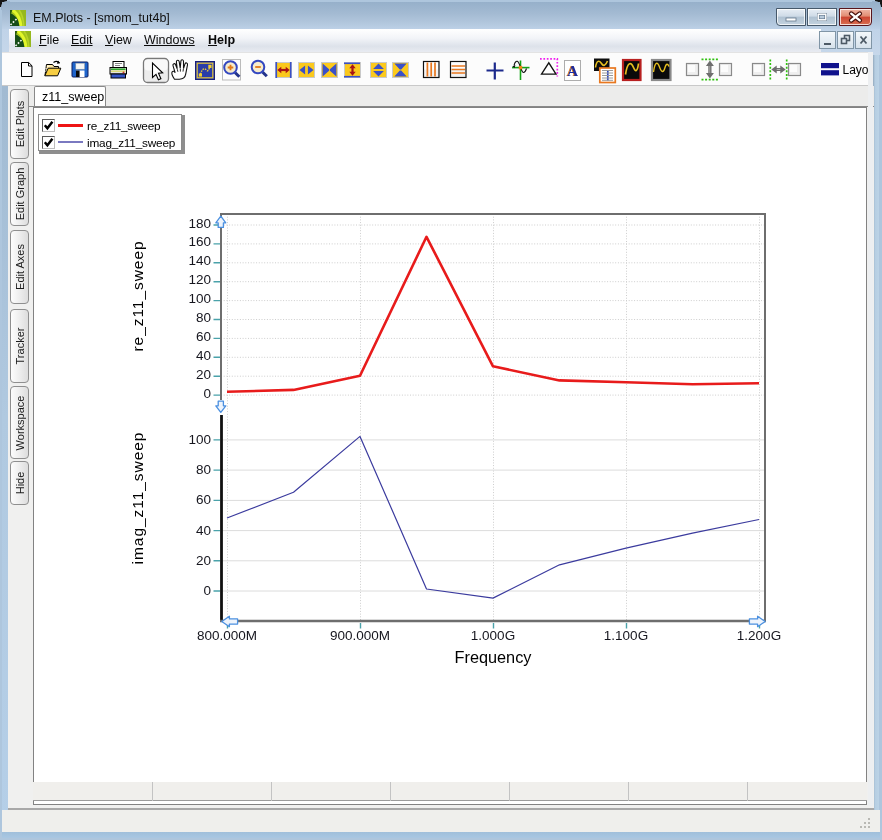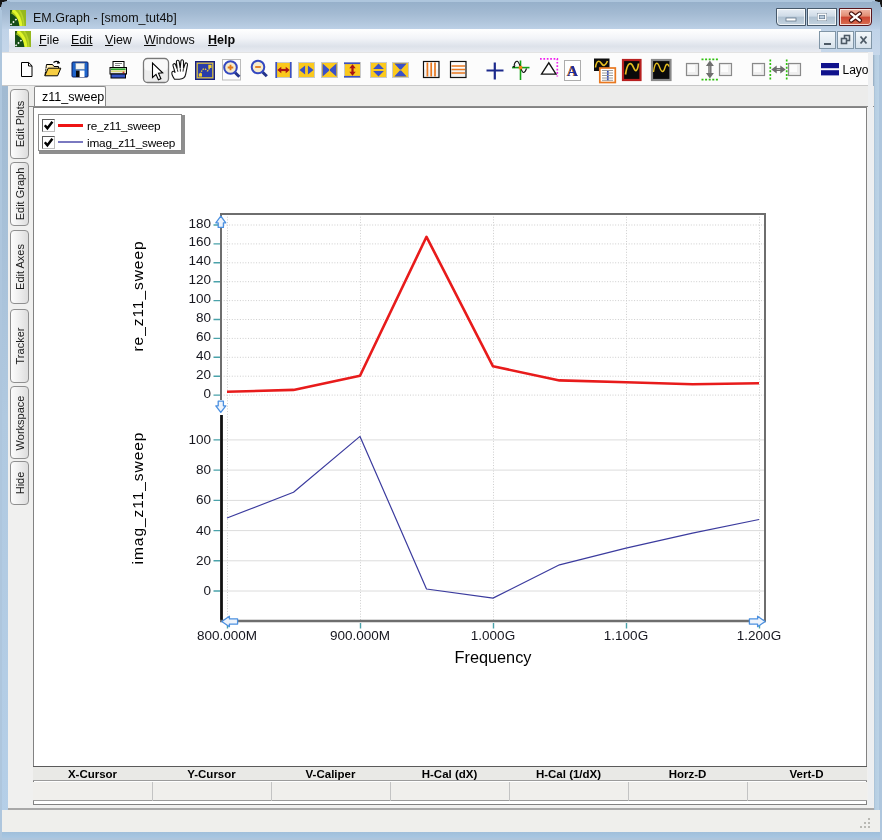--- a/index.html
+++ b/index.html
@@ -79,21 +79,21 @@
   <div id="title" class="abs">
     <div class="abs" style="left:8px;top:8px;"><svg width="16" height="16" viewBox="0 0 16 16">
       <rect width="16" height="16" fill="#a4c41e"></rect>
       <path d="M8 0 L16 0 L16 16 L13 16 C13 8 11 3 8 0 Z" fill="#96b81e"></path>
       <path d="M0 3 C5 5 9 9 10.5 16 L0 16 Z" fill="#174d18"></path>
       <path d="M0 0 L5 0 C2.5 1 1 2.5 0 5 Z" fill="#2a5a12"></path>
       <path d="M2.5 0 C7 3 10 8 11 16" stroke="#e2f62a" stroke-width="3" fill="none"></path>
       <path d="M9 0 C12 4 13.5 9 13.8 16" stroke="#b8d426" stroke-width="1.6" fill="none"></path>
       <path d="M0.5 15 L7 8.5" stroke="#f4f4ef" stroke-width="1.6" stroke-dasharray="1.7 1.7" fill="none"></path>
     </svg></div>
-    <div id="titleText" class="abs">EM.Graph - [smom_tut4b]</div>
+    <div id="titleText" class="abs">EM.Plots - [smom_tut4b]</div>
   </div>
   <div id="capMin" class="abs cap"><svg width="28" height="16">
         <rect x="9" y="9" width="10" height="3" fill="#fff" stroke="#64788c" stroke-width="0.8"></rect>
       </svg></div>
   <div id="capMax" class="abs cap"><svg width="28" height="16">
         <rect x="9" y="4" width="10" height="8" fill="#64788c"></rect>
         <rect x="10.2" y="5.2" width="7.6" height="5.6" fill="none" stroke="#fff" stroke-width="1.5"></rect>
         <rect x="11.6" y="6.6" width="4.8" height="2.8" fill="#b9cbdc"></rect>
       </svg></div>
   <div id="capClose" class="abs cap"><svg width="31" height="16">
@@ -107,21 +107,21 @@
       <path d="M8 0 L16 0 L16 16 L13 16 C13 8 11 3 8 0 Z" fill="#96b81e"></path>
       <path d="M0 3 C5 5 9 9 10.5 16 L0 16 Z" fill="#174d18"></path>
       <path d="M0 0 L5 0 C2.5 1 1 2.5 0 5 Z" fill="#2a5a12"></path>
       <path d="M2.5 0 C7 3 10 8 11 16" stroke="#e2f62a" stroke-width="3" fill="none"></path>
       <path d="M9 0 C12 4 13.5 9 13.8 16" stroke="#b8d426" stroke-width="1.6" fill="none"></path>
       <path d="M0.5 15 L7 8.5" stroke="#f4f4ef" stroke-width="1.6" stroke-dasharray="1.7 1.7" fill="none"></path>
     </svg></div>
     <div class="abs menuitem" style="left:37px;"><u>F</u>ile</div>
     <div class="abs menuitem" style="left:69px;text-decoration:underline;"><u>E</u>dit</div>
     <div class="abs menuitem" style="left:103px;"><u>V</u>iew</div>
-    <div class="abs menuitem" style="left:142px;"><u>W</u>indows</div>
+    <div class="abs menuitem" style="left:142px;text-decoration:underline;"><u>W</u>indows</div>
     <div class="abs menuitem" style="left:206px;font-weight:bold;"><u>H</u>elp</div>
     <div class="abs mdib" style="left:817px;"><svg width="15" height="16">
           <rect x="4" y="11" width="7" height="2" fill="#4d5a66"></rect>
         </svg></div>
     <div class="abs mdib" style="left:835px;"><svg width="15" height="16">
           <rect x="6.5" y="3.5" width="5" height="5" fill="none" stroke="#4d5a66" stroke-width="1.6"></rect>
           <rect x="3.5" y="6.5" width="5" height="5" fill="#dde5ee" stroke="#4d5a66" stroke-width="1.6"></rect>
         </svg></div>
     <div class="abs mdib" style="left:853px;"><svg width="15" height="16">
           <path d="M4.5 4.5 L10.5 11.5 M10.5 4.5 L4.5 11.5" stroke="#4d5a66" stroke-width="1.8"></path>
@@ -291,29 +291,20 @@
       </div>
     <div class="abs vtab" style="top:300px;height:73px;">
         <span>Workspace</span>
       </div>
     <div class="abs vtab" style="top:375px;height:44px;">
         <span>Hide</span>
       </div>
     <div id="tabbar" class="abs"></div>
     <div id="doctab" class="abs">z11_sweep</div>
     <div id="panel" class="abs"></div>
-    <div id="thead" class="abs">
-      <div class="th" style="left:0px;">X-Cursor</div>
-      <div class="th" style="left:119px;">Y-Cursor</div>
-      <div class="th" style="left:238px;">V-Caliper</div>
-      <div class="th" style="left:357px;">H-Cal (dX)</div>
-      <div class="th" style="left:476px;">H-Cal (1/dX)</div>
-      <div class="th" style="left:595px;">Horz-D</div>
-      <div class="th" style="left:714px;">Vert-D</div>
-    </div>
     <div id="tcells" class="abs">
       <div class="tsep" style="left:119px;"></div>
       <div class="tsep" style="left:238px;"></div>
       <div class="tsep" style="left:357px;"></div>
       <div class="tsep" style="left:476px;"></div>
       <div class="tsep" style="left:595px;"></div>
       <div class="tsep" style="left:714px;"></div>
     </div>
     <div id="legend" class="abs">
       <div class="cbx" style="top:4px;">

